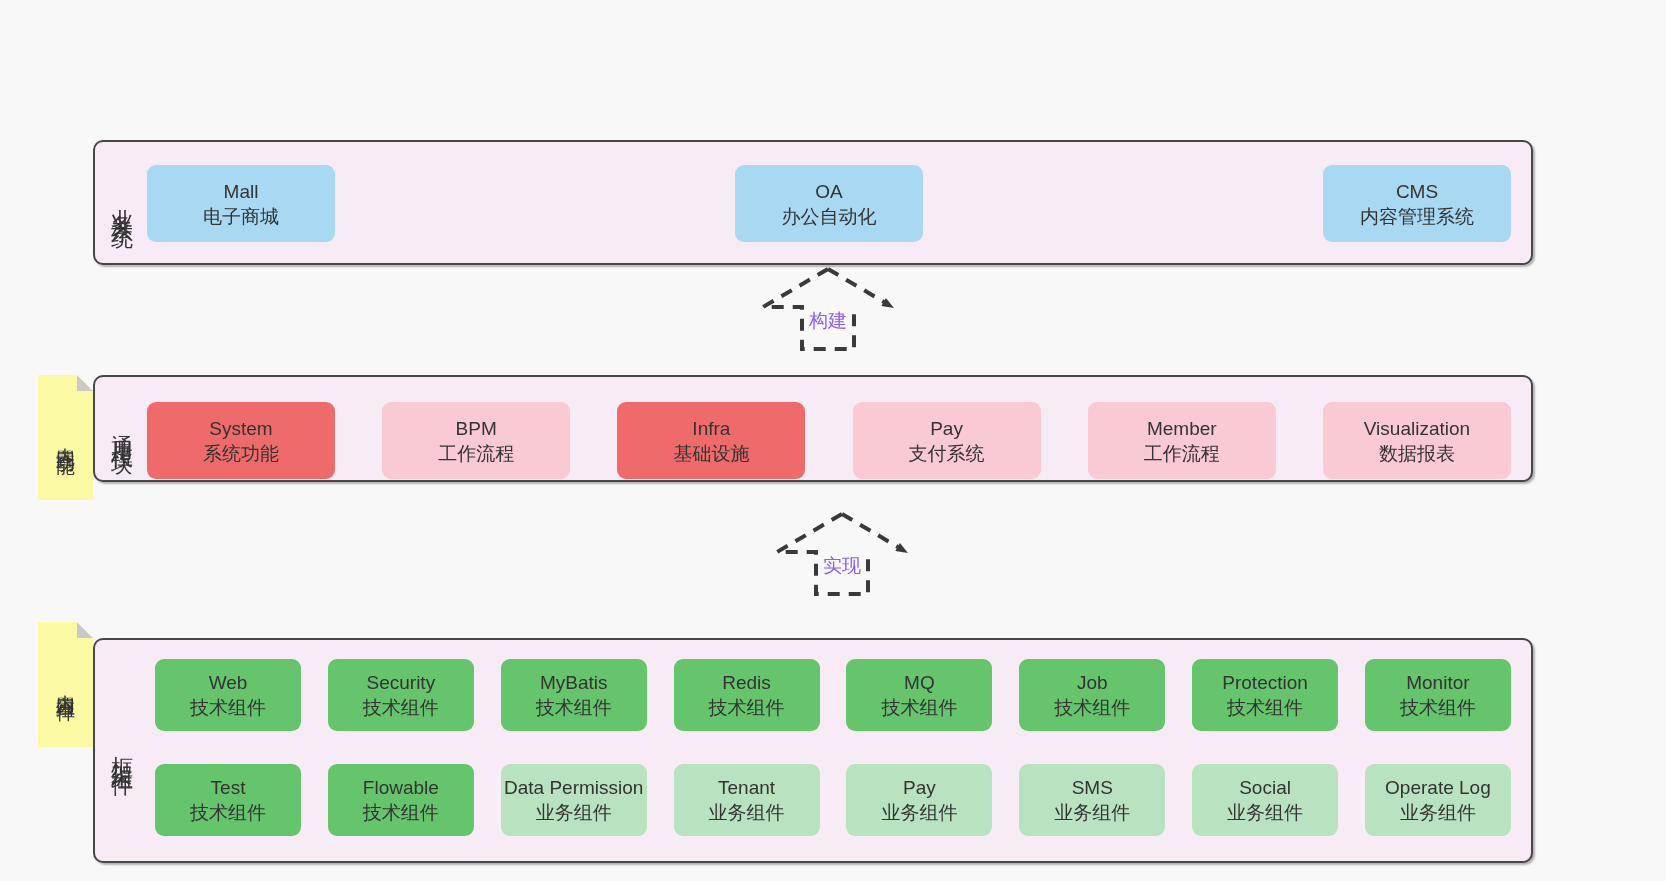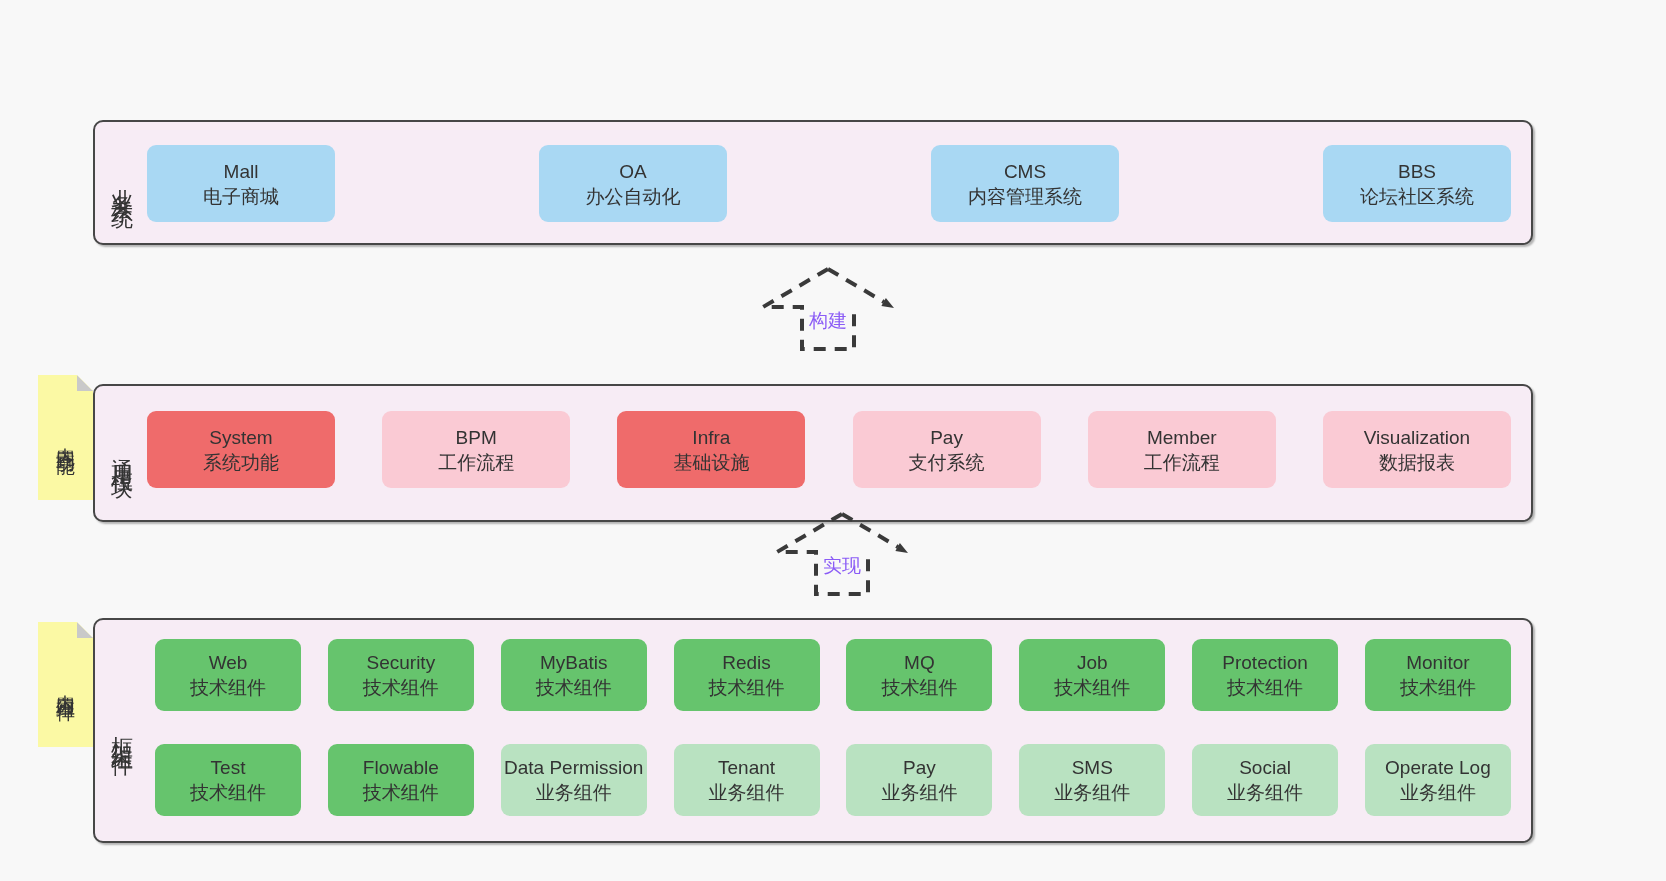--- a/index.html
+++ b/index.html
@@ -11,24 +11,24 @@
   html,body{margin:0;padding:0;background:var(--page-bg);}
   .canvas{
     position:relative;width:1666px;height:881px;overflow:hidden;
     background:var(--page-bg);color:var(--text);
     font-family:"Liberation Sans","DejaVu Sans",sans-serif;
   }
   
   .panel{
     position:absolute;left:93px;width:1440px;box-sizing:border-box;
     background:var(--panel-bg);border:2px solid var(--panel-border);
-    border-radius:10px;box-shadow:2px 2px 2px rgba(0,0,0,.28);
+    border-radius:10px;box-shadow:2px 2px 2px rgba(0,0,0,.28);margin-top:20px;
   }
   .panel-1{top:120px;height:125px}
-  .panel-2{top:384px;height:138px}
+  .panel-2{top:355px;height:107px}
   .panel-3{top:618px;height:225px}
   .v-label{
     position:absolute;left:12px;top:50%;transform:translateY(-50%);
     writing-mode:vertical-rl;text-orientation:upright;
     font-size:22px;letter-spacing:6px;color:#333;white-space:nowrap;
   }
   
   .row{position:absolute;display:flex;justify-content:space-between}
   .row-wide{left:52px;right:20px;height:77px}
   .row-1-0{top:23px}
@@ -99,24 +99,20 @@
           <div class="box-sub">电子商城</div>
         </div>
         <div class="box v-blue">
           <div class="box-title">OA</div>
           <div class="box-sub">办公自动化</div>
         </div>
         <div class="box v-blue">
           <div class="box-title">CMS</div>
           <div class="box-sub">内容管理系统</div>
         </div>
-        <div class="box v-blue">
-          <div class="box-title">BBS</div>
-          <div class="box-sub">论坛社区系统</div>
-        </div>
       </div>
   </section>
 
   <div class="arrow arrow-1">
     <svg width="136" height="86" viewBox="0 0 136 86">
       <path d="M68 3 L3 41 L42 41 L42 83 L94 83 L94 41" fill="none" stroke="var(--arrow)" stroke-width="4" stroke-dasharray="12 9"></path>
       <path d="M68 3 L124 36" fill="none" stroke="var(--arrow)" stroke-width="4" stroke-dasharray="12 9"></path>
       <polygon points="134,42 121.4,39.9 125.9,32.1" fill="var(--arrow)"></polygon>
     </svg>
     <span class="arrow-label">构建</span>

